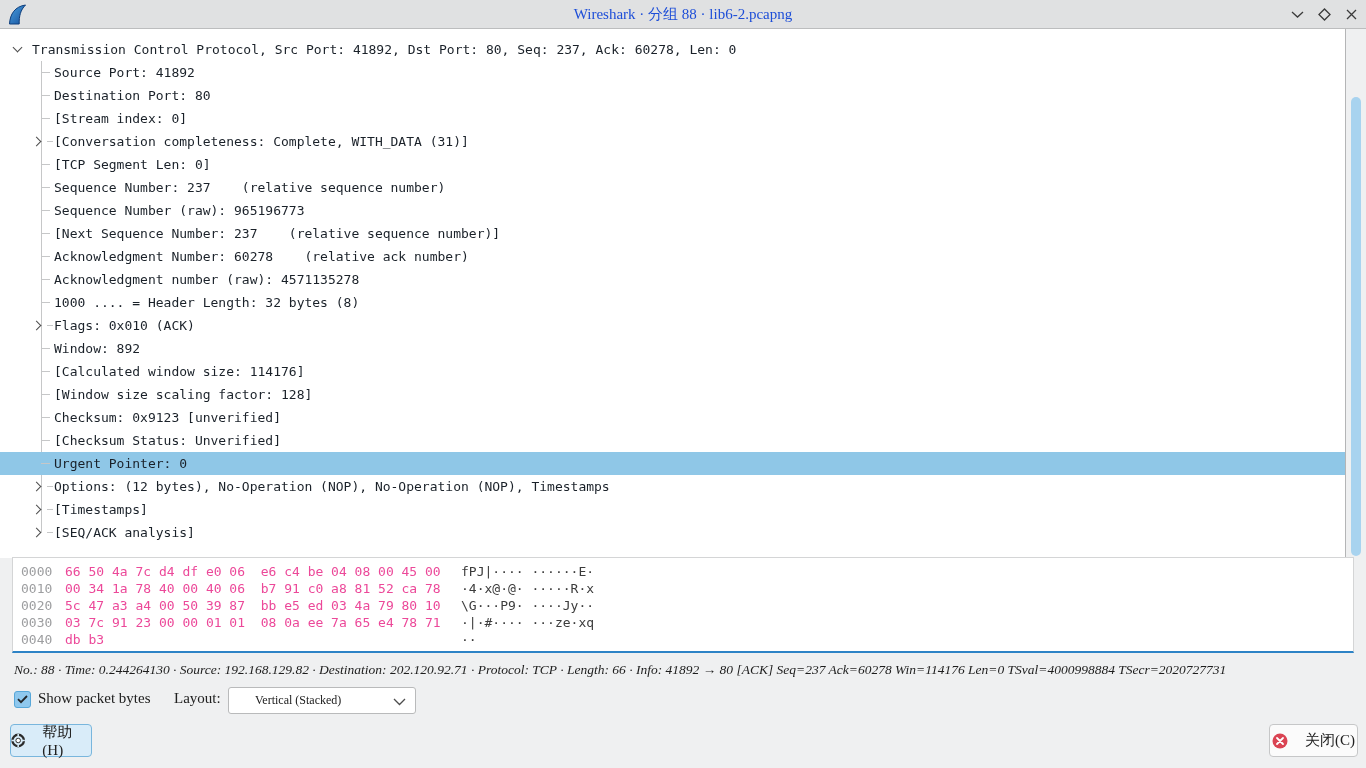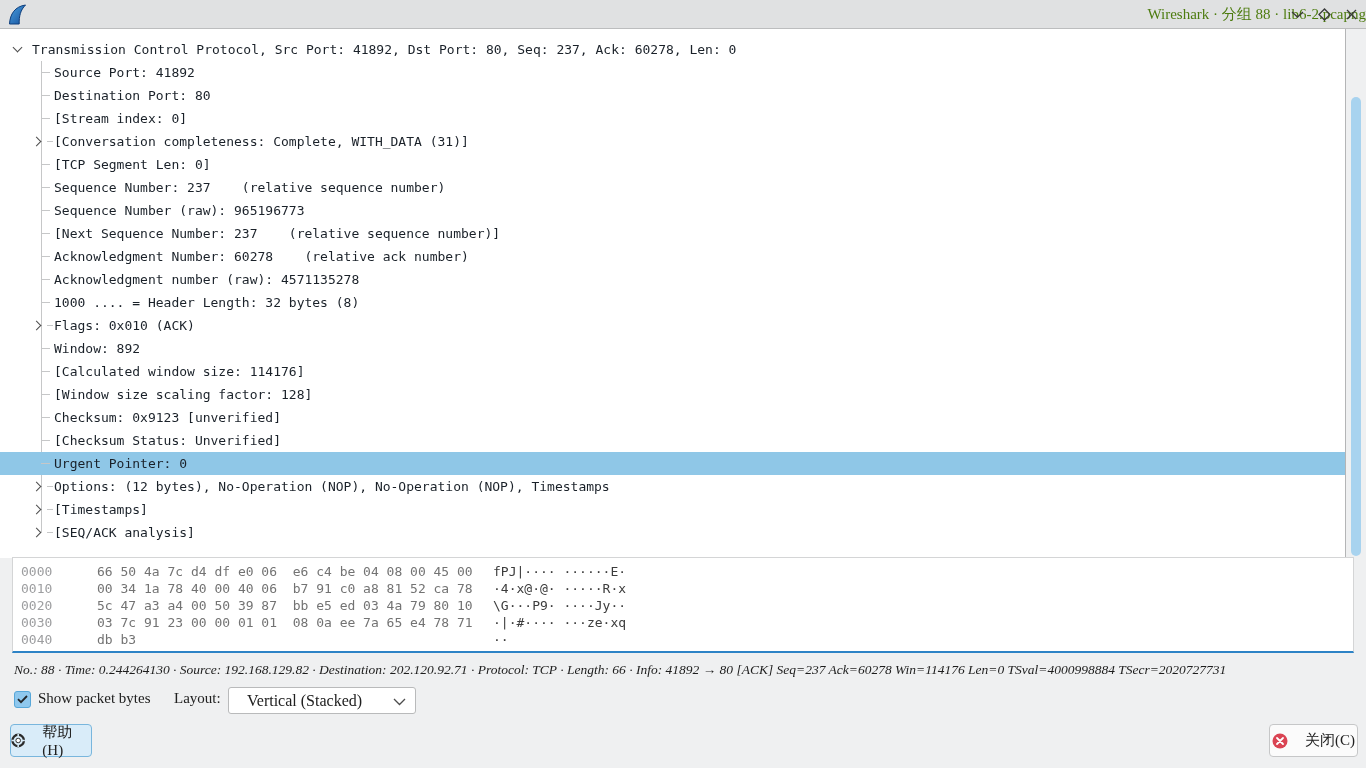--- a/index.html
+++ b/index.html
@@ -12,21 +12,21 @@
     --c-window-bg:#eff0f1;
   }
   *{margin:0;padding:0;box-sizing:border-box;}
   html,body{width:1366px;height:768px;overflow:hidden;}
   body{font-family:"Liberation Serif","DejaVu Serif",serif;background:var(--c-window-bg);position:relative;}
 
   
   .titlebar{position:absolute;left:0;top:0;width:1366px;height:29px;background:var(--c-titlebar);
     border-bottom:1px solid #bcbdbe;display:flex;align-items:center;}
   .titlebar .logo{position:absolute;left:8px;top:4px;width:20px;height:21px;}
-  .titlebar .title{width:100%;text-align:right;font-size:15px;color:#4d7c0f;}
+  .titlebar .title{width:100%;text-align:center;font-size:15px;color:#1d4ed8;}
   .win-controls{position:absolute;right:0;top:0;height:29px;display:flex;align-items:center;gap:11px;padding-right:7px;}
   .win-btn{width:16px;height:16px;display:flex;align-items:center;justify-content:center;cursor:pointer;}
 
   
   .tree-pane{position:absolute;left:0;top:29px;width:1345px;height:529px;background:#fff;
     font-family:"DejaVu Sans Mono","Liberation Mono",monospace;font-size:13px;color:#1a2129;overflow:hidden;}
   .tree-rows{position:absolute;left:0;top:9px;width:100%;}
   .tree-guide{position:absolute;left:41px;top:32px;width:1px;height:471px;background:#c6c7c8;}
   .tree-row{position:relative;height:23px;line-height:23px;white-space:pre;}
   .tree-row.selected{background:var(--c-selection);}
@@ -43,35 +43,35 @@
   
   .v-scrollbar{position:absolute;left:1345px;top:29px;width:21px;height:529px;background:var(--c-window-bg);border-left:1px solid #b4b5b6;}
   .v-thumb{position:absolute;left:5px;top:68px;width:10px;height:459px;border-radius:5px;background:var(--c-scroll-thumb);}
 
   
   .hex-pane{position:absolute;left:12px;top:557px;width:1342px;height:96px;background:#fff;
     border:1px solid #d4d5d6;border-bottom:2px solid var(--c-focus-line);
     font-family:"DejaVu Sans Mono","Liberation Mono",monospace;font-size:13px;padding:5px 0 8px 8px;}
   .hex-row{display:flex;height:17px;line-height:17px;white-space:pre;}
   .hex-offset{width:44px;color:#9d9ea0;}
-  .hex-bytes{width:396px;color:#737373;margin-left:32px;}
+  .hex-bytes{width:396px;color:#ec4899;}
   .hex-ascii{color:#3c3c3c;}
 
   
   .status-line{position:absolute;left:14px;top:662px;font-size:13.5px;font-style:italic;color:#1d1d1d;white-space:pre;text-align:center;}
 
   
   .controls-row{position:absolute;left:0;top:686px;width:1286px;height:30px;}
   .checkbox{position:absolute;left:14px;top:5px;width:17px;height:17px;border-radius:3px;
     background:var(--c-checkbox);border:1px solid #57a7d9;display:flex;align-items:center;justify-content:center;cursor:pointer;}
   .cb-label{position:absolute;left:38px;top:4px;font-size:15px;color:#202020;cursor:pointer;}
   .layout-label{position:absolute;left:174px;top:4px;font-size:15px;color:#202020;}
   .layout-select{position:absolute;left:228px;top:1px;width:188px;height:27px;background:#fff;
-    border:1px solid #b9babb;border-radius:3px;font-size:16px;color:#202020;
-    display:flex;align-items:center;padding-left:18px;cursor:pointer;}
+    border:1px solid #b9babb;border-radius:3px;font-size:12px;color:#202020;
+    display:flex;align-items:center;padding-left:26px;cursor:pointer;}
   .layout-select .sel-chev{position:absolute;right:9px;top:10px;}
 
   
   .btn{position:absolute;top:724px;height:33px;border-radius:4px;display:flex;align-items:center;justify-content:center;
     gap:17px;font-size:15px;color:#202020;cursor:pointer;}
   .btn-help{left:10px;width:82px;background:#d9ecf9;border:1px solid #79b6dd;}
   .btn-close{left:1269px;width:89px;background:#fbfbfb;border:1px solid #c6c7c8;}
 </style>
 </head>
 <body>

